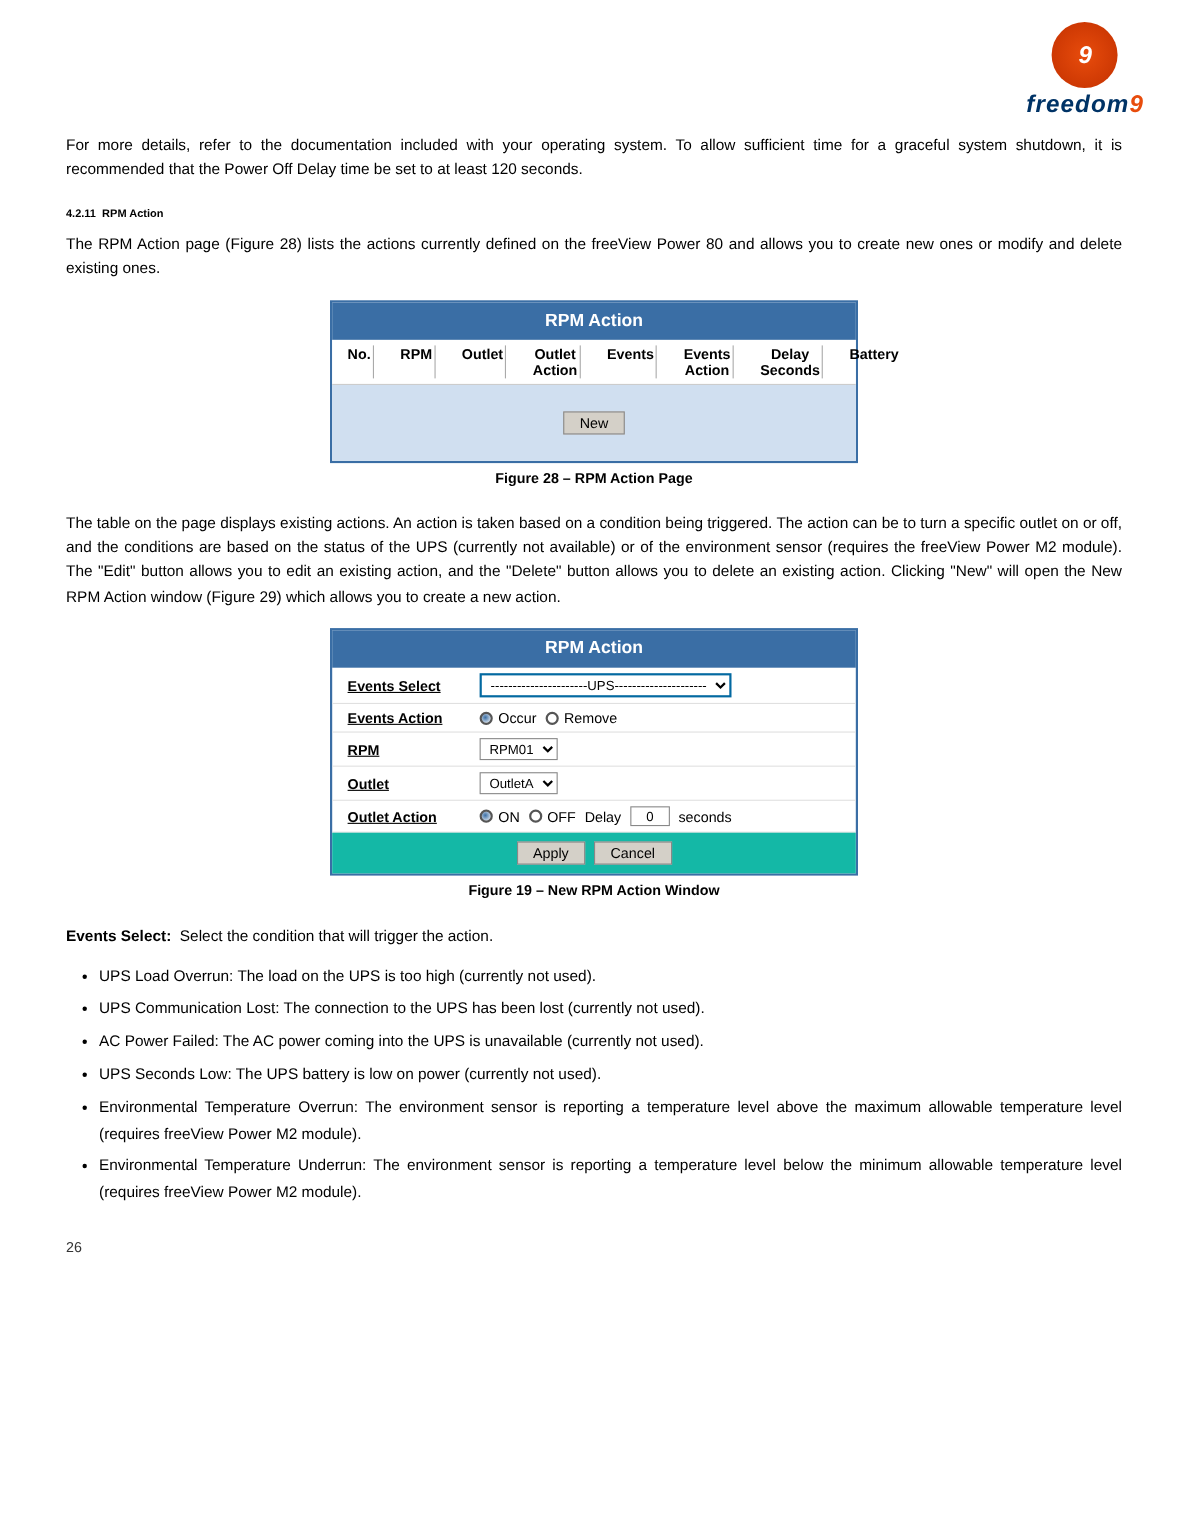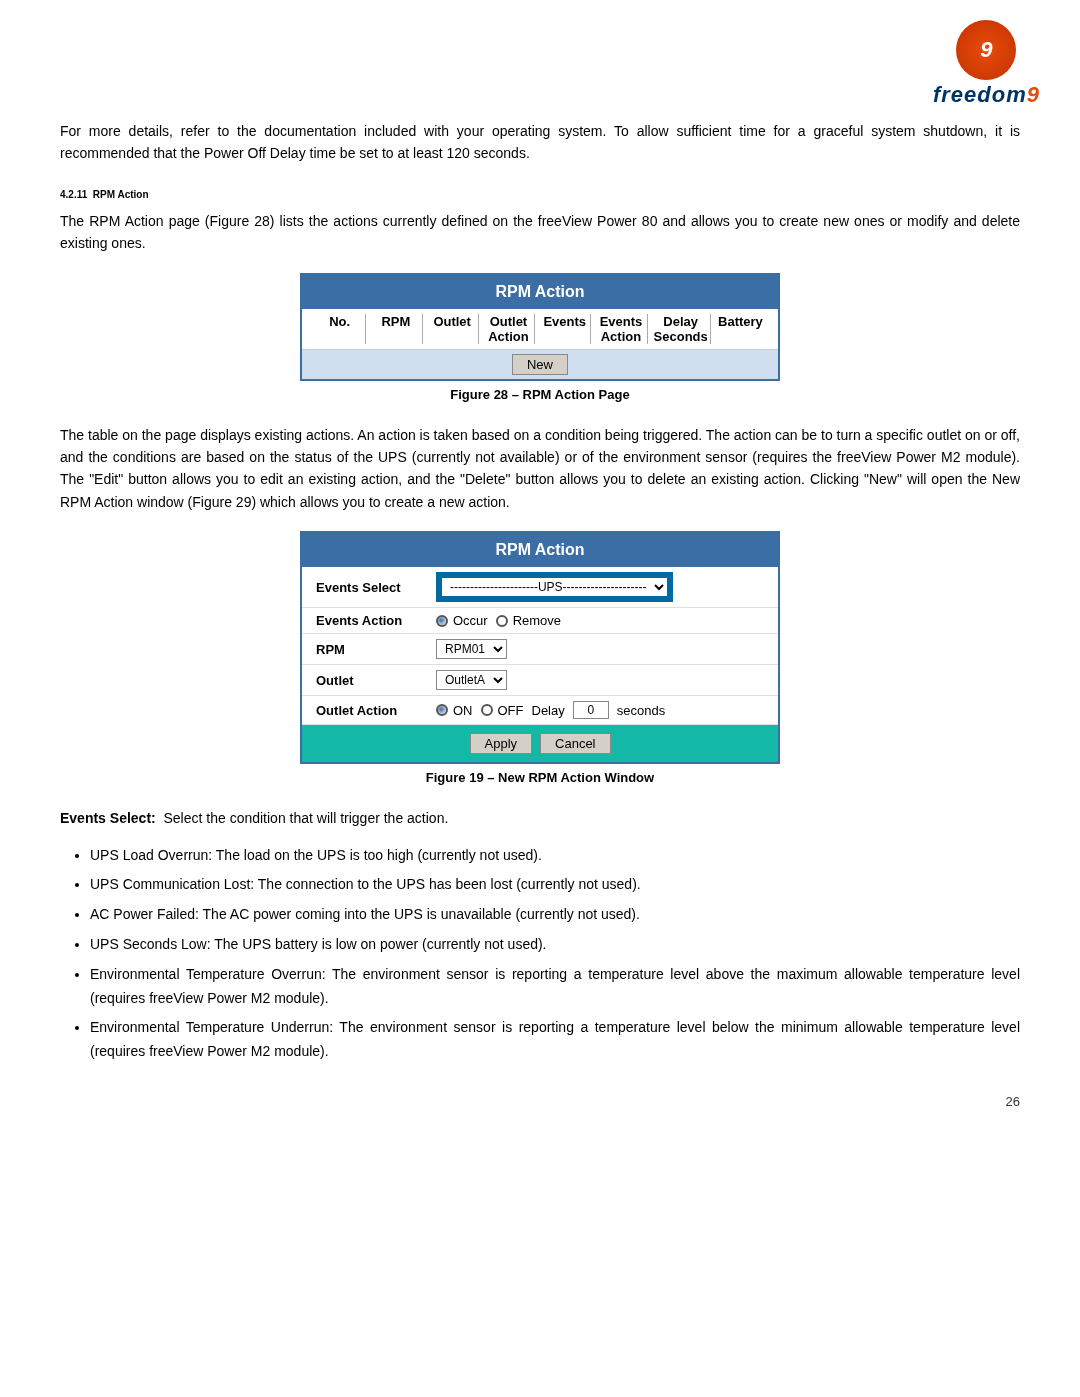--- a/index.html
+++ b/index.html
@@ -82,32 +82,32 @@
       font-weight: bold;
       padding: 8px 0;
     }
     .rpm-table-cols {
       display: flex;
       border-bottom: 1px solid #ccc;
       font-size: 13px;
       font-weight: bold;
       padding: 5px 12px;
       background: #fff;
-      gap: 4px;
+      gap: 22px;
     }
     .rpm-table-cols span {
       flex: 1;
       text-align: center;
       border-right: 1px solid #aaa;
       padding: 0 2px;
     }
     .rpm-table-cols span:last-child { border-right: none; }
     .rpm-table-body {
       background: #d0dff0;
-      padding: 4px;
+      padding: 24px;
       display: flex;
       justify-content: center;
     }
     .new-btn {
       background: #d4d0c8;
       border: 1px solid #888;
       padding: 2px 14px;
       font-size: 13px;
       cursor: pointer;
     }
@@ -144,29 +144,30 @@
       align-items: center;
       padding: 5px 14px;
       border-bottom: 1px solid #e0e0e0;
       font-size: 13px;
     }
     .rpm-config-row:last-child { border-bottom: none; }
     .rpm-config-label {
       width: 120px;
       font-weight: bold;
       flex-shrink: 0;
+      text-decoration: underline;
     }
     .rpm-config-value {
       flex: 1;
       display: flex;
       align-items: center;
       gap: 8px;
     }
     .select-field {
-      border: 6px solid #0369a1;
+      border: 2px solid #0369a1;
       background: #fff;
       font-size: 12px;
       padding: 1px 4px;
       min-width: 160px;
     }
     .select-small {
       min-width: 70px;
       border: 1px solid #888;
       background: #fff;
       font-size: 12px;
@@ -208,21 +209,21 @@
     }
     .bullet-section li {
       text-align: justify;
       margin-bottom: 6px;
       font-size: 14px;
     }
     .events-bold {
       font-weight: bold;
     }
     .page-number {
-      text-align: right;
+      text-align: left;
       margin-top: 30px;
       font-size: 13px;
       color: #333;
     }
     .radio-dot {
       display: inline-block;
       width: 12px;
       height: 12px;
       border-radius: 50%;
       border: 2px solid #555;

